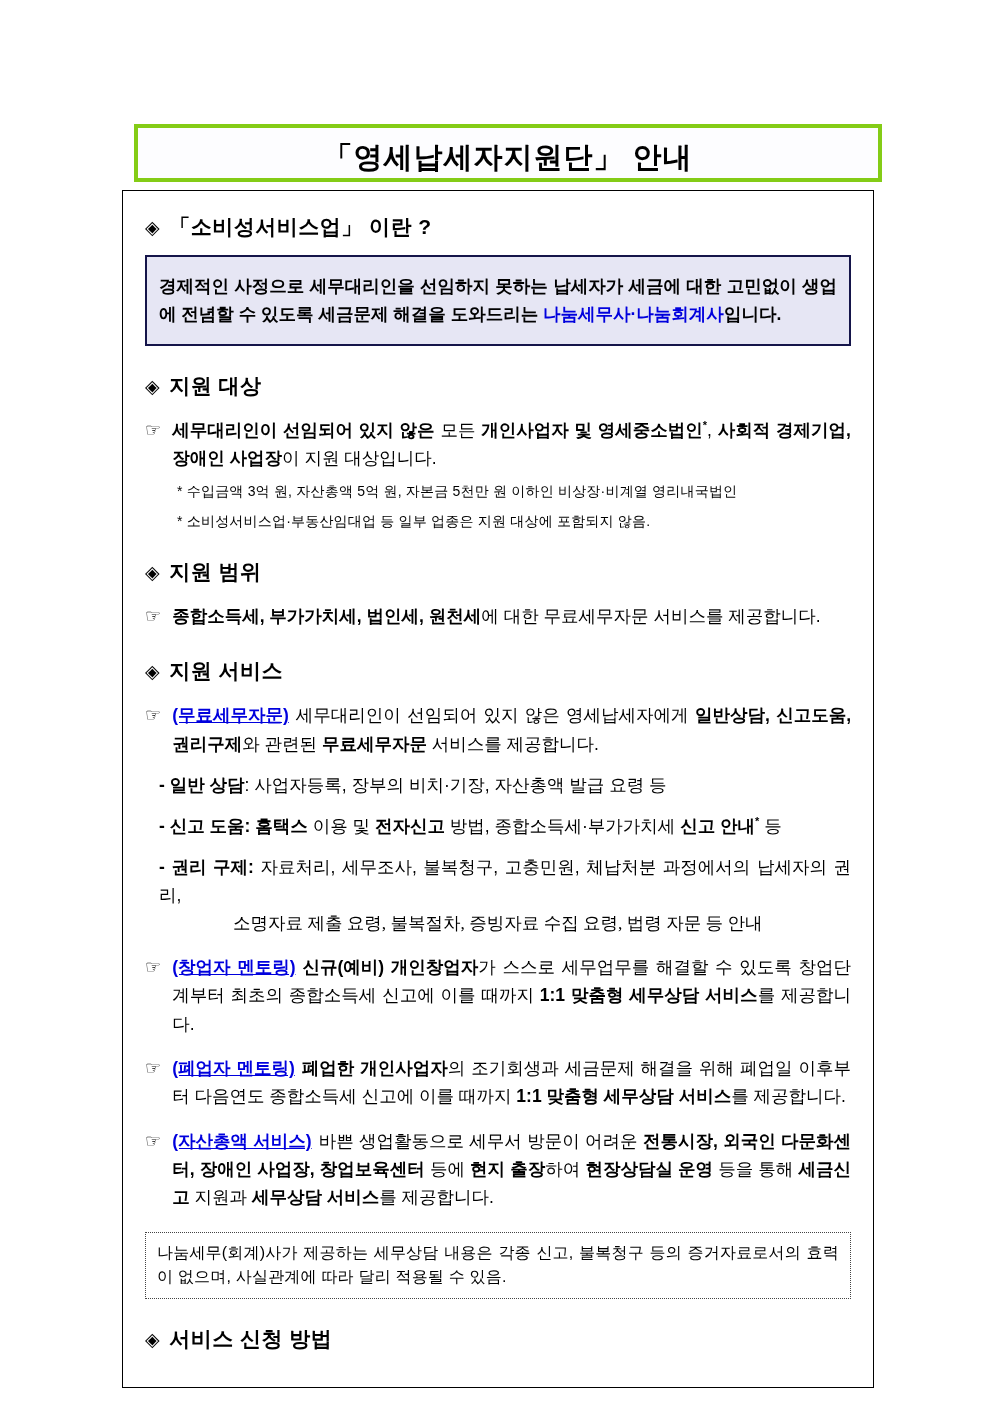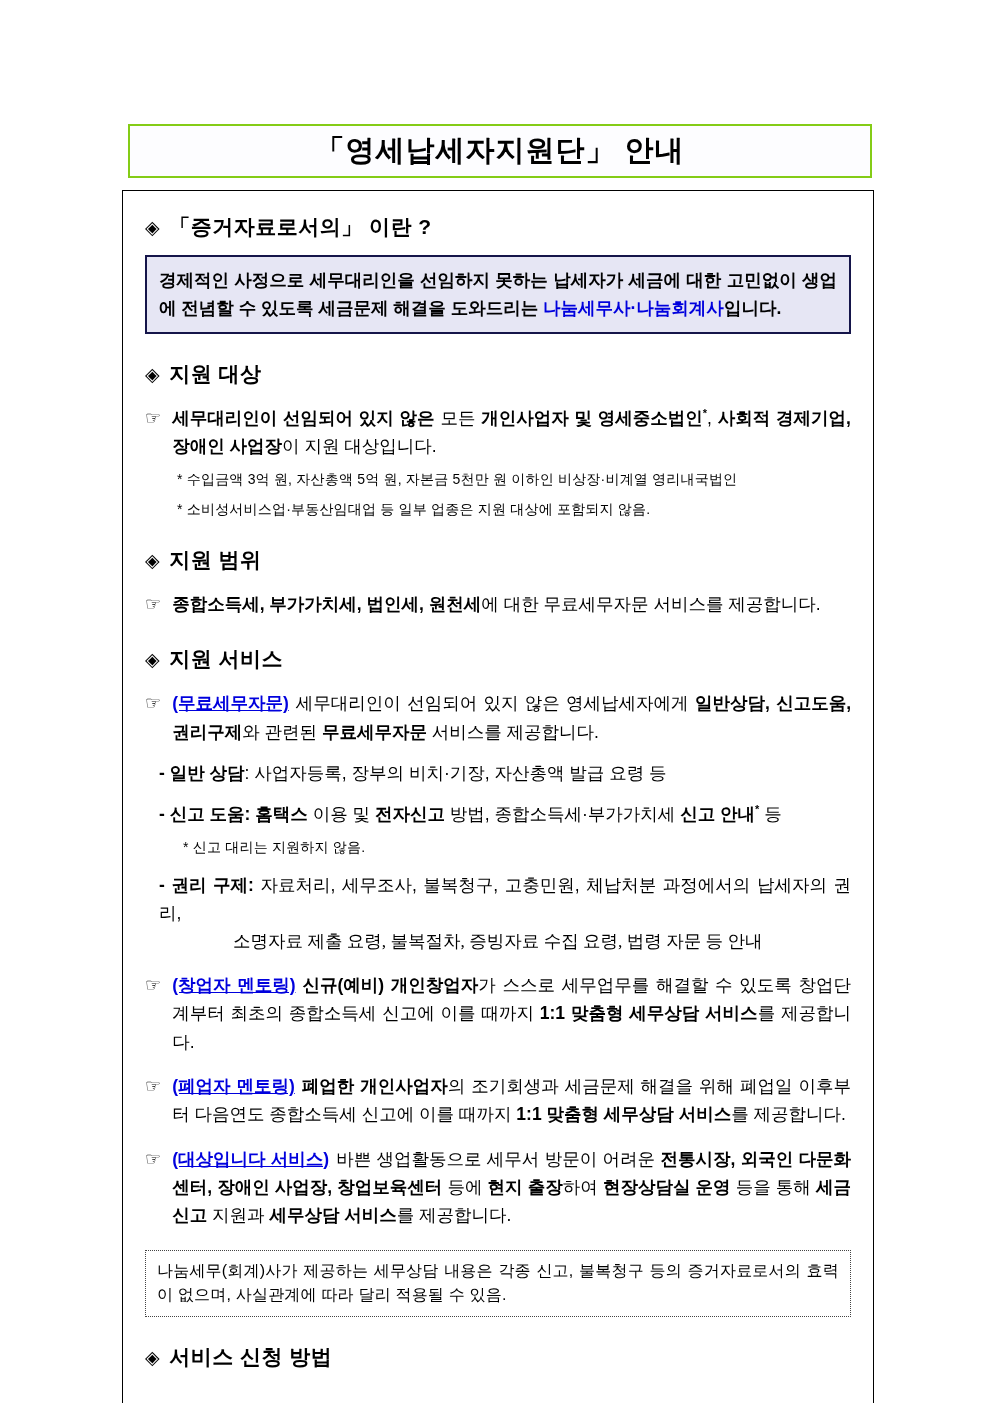--- a/index.html
+++ b/index.html
@@ -2,41 +2,41 @@
 <html><head>
 <meta charset="utf-8">
 <style>
   html,body{margin:0;padding:0;background:#ffffff;}
   body{
     width:992px;height:1403px;position:relative;
     font-family:"Liberation Sans","DejaVu Sans",sans-serif;
     color:#000;
   }
   .title-box{
-    position:absolute;left:128px;top:124px;width:740px;height:50px;
-    border:2px solid #84cc16;background:#fdfdff;
-    display:flex;align-items:center;justify-content:center;
+    position:absolute;left:134px;top:124px;width:740px;height:50px;
+    border:4px solid #84cc16;background:#fdfdff;
+    display:flex;align-items:flex-end;justify-content:center;
   }
   .title-box .doc-title{
     font-size:29px;font-weight:bold;letter-spacing:1px;
   }
   .content-box{
     position:absolute;left:122px;top:190px;width:710px;min-height:1047px;
     border:1px solid #000;background:#fff;
     padding:14px 20px 22px 20px;
   }
   .sec-h{
     display:flex;align-items:baseline;gap:9px;
     font-size:21px;font-weight:bold;margin:26px 2px 12px 2px;letter-spacing:0.5px;
   }
   .sec-h.first{margin-top:8px;}
   .diamond{font-size:19px;}
   .intro-box{
     border:2px solid #15154a;background:#e6e6f4;
-    margin:14px 2px 4px 2px;padding:9px 12px;
+    margin:14px 2px 4px 2px;padding:15px 12px;
     font-size:17.5px;font-weight:bold;line-height:1.62;text-align:justify;
   }
   .blue{color:#0000dd;}
   .b{font-weight:bold;margin-top:12px;}
   .para{display:flex;gap:11px;margin:16px 2px 0 2px;}
   .hand{flex:0 0 auto;font-size:18px;line-height:1.6;}
   .ptext{font-size:17.5px;line-height:1.62;text-align:justify;}
   .svc-label{font-weight:bold;margin-right:7px;text-decoration:underline;}
   .fn{
     font-size:14px;line-height:1.5;margin:9px 2px 0 34px;letter-spacing:0.2px;
@@ -56,21 +56,21 @@
 <body>
 
 <div class="title-box">
   <span class="doc-title">「영세납세자지원단」 안내</span>
 </div>
 
 <div class="content-box">
 
   <div class="sec-h first">
     <span class="diamond">◈</span>
-    <span>「증거자료로서의」 이란 ?</span>
+    <span>「소비성서비스업」 이란 ?</span>
   </div>
   <div class="intro-box">
     <span>경제적인 사정으로 세무대리인을 선임하지 못하는 납세자가 세금에 대한 고민없이 생업에 전념할 수 있도록 세금문제 해결을 도와드리는 </span><span class="blue">나눔세무사·나눔회계사</span><span>입니다.</span>
   </div>
 
   <div class="sec-h">
     <span class="diamond">◈</span>
     <span>지원 대상</span>
   </div>
   <div class="para">
@@ -106,21 +106,20 @@
   </div>
 
   <div class="dash-item">
     <span class="b">-</span>
     <span class="b">일반 상담</span><span>: 사업자등록, 장부의 비치·기장, 자산총액 발급 요령 등</span>
   </div>
 
   <div class="dash-item">
     <span class="b">-</span>
     <span class="b">신고 도움</span><span class="b">: </span><span class="b">홈택스</span><span> 이용 및 </span><span class="b">전자신고</span><span> 방법, 종합소득세·부가가치세 </span><span class="b">신고 안내</span><sup>*</sup><span> 등</span>
-    <div class="fn fn-inner">* 신고 대리는 지원하지 않음.</div>
   </div>
 
   <div class="dash-item">
     <span class="b">-</span>
     <span class="b">권리 구제</span><span class="b">: </span><span>자료처리, 세무조사, 불복청구, 고충민원, 체납처분 과정에서의 납세자의 권리,</span>
     <div class="line2">소명자료 제출 요령, 불복절차, 증빙자료 수집 요령, 법령 자문 등 안내</div>
   </div>
 
   <div class="para">
     <span class="hand">☞</span>
@@ -132,21 +131,21 @@
   <div class="para">
     <span class="hand">☞</span>
     <div class="ptext">
       <span class="blue svc-label">(폐업자 멘토링)</span><span class="b">폐업한 개인사업자</span><span>의 조기회생과 세금문제 해결을 위해 폐업일 이후부터 다음연도 종합소득세 신고에 이를 때까지 </span><span class="b">1:1 맞춤형 세무상담 서비스</span><span>를 제공합니다.</span>
     </div>
   </div>
 
   <div class="para">
     <span class="hand">☞</span>
     <div class="ptext">
-      <span class="blue svc-label">(대상입니다 서비스)</span><span>바쁜 생업활동으로 세무서 방문이 어려운 </span><span class="b">전통시장, 외국인 다문화센터, 장애인 사업장, 창업보육센터</span><span> 등에 </span><span class="b">현지 출장</span><span>하여 </span><span class="b">현장상담실 운영</span><span> 등을 통해 </span><span class="b">세금신고</span><span> 지원과 </span><span class="b">세무상담 서비스</span><span>를 제공합니다.</span>
+      <span class="blue svc-label">(자산총액 서비스)</span><span>바쁜 생업활동으로 세무서 방문이 어려운 </span><span class="b">전통시장, 외국인 다문화센터, 장애인 사업장, 창업보육센터</span><span> 등에 </span><span class="b">현지 출장</span><span>하여 </span><span class="b">현장상담실 운영</span><span> 등을 통해 </span><span class="b">세금신고</span><span> 지원과 </span><span class="b">세무상담 서비스</span><span>를 제공합니다.</span>
     </div>
   </div>
 
   <div class="note-box">나눔세무(회계)사가 제공하는 세무상담 내용은 각종 신고, 불복청구 등의 증거자료로서의 효력이 없으며, 사실관계에 따라 달리 적용될 수 있음.</div>
 
   <div class="sec-h">
     <span class="diamond">◈</span>
     <span>서비스 신청 방법</span>
   </div>
 

